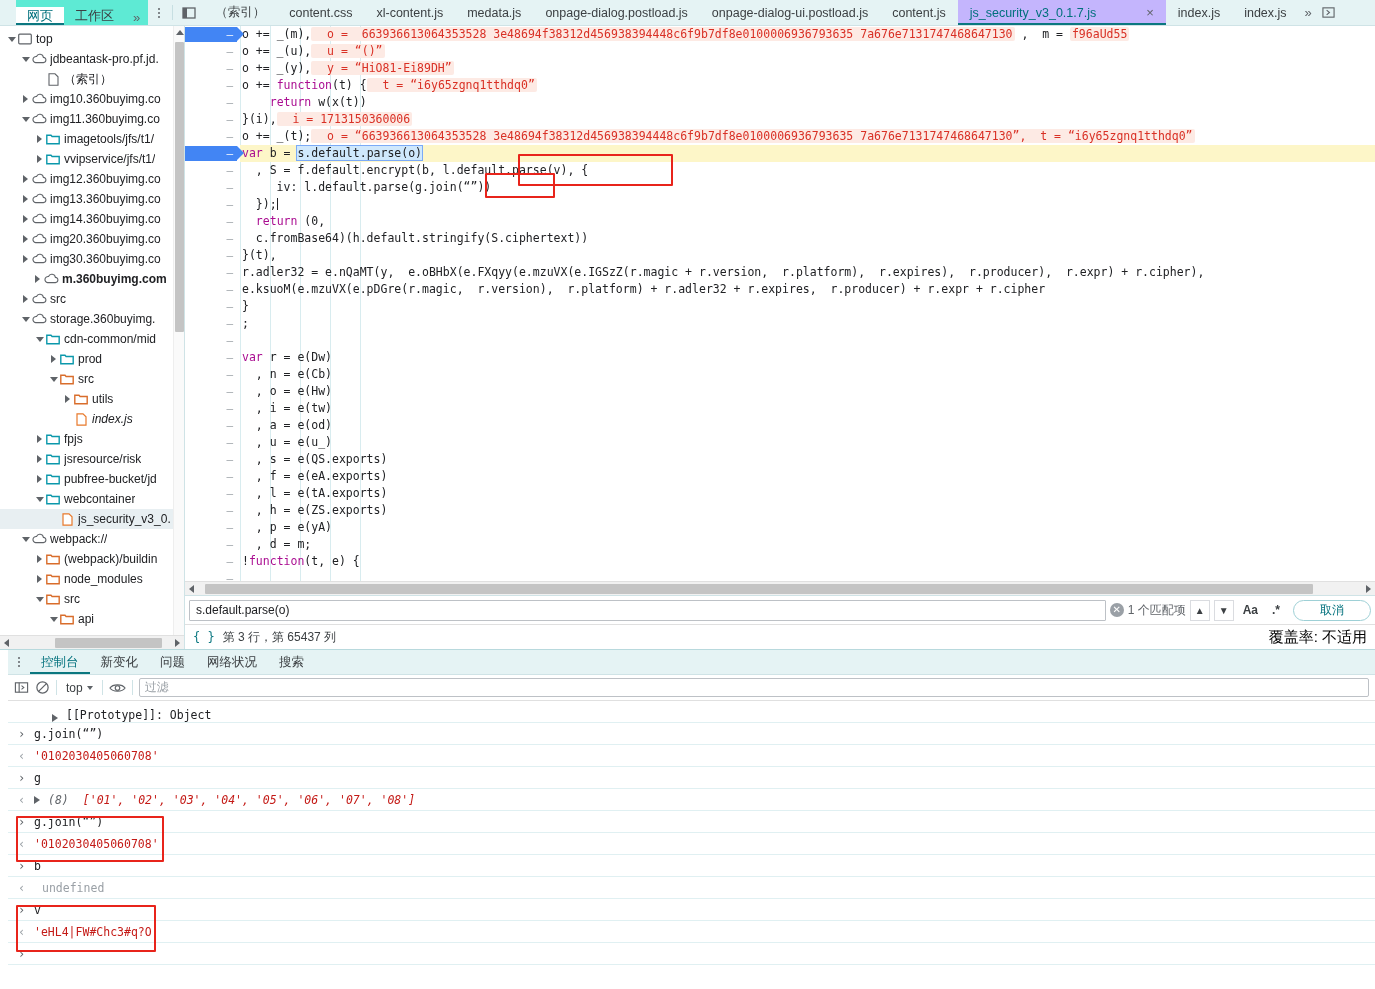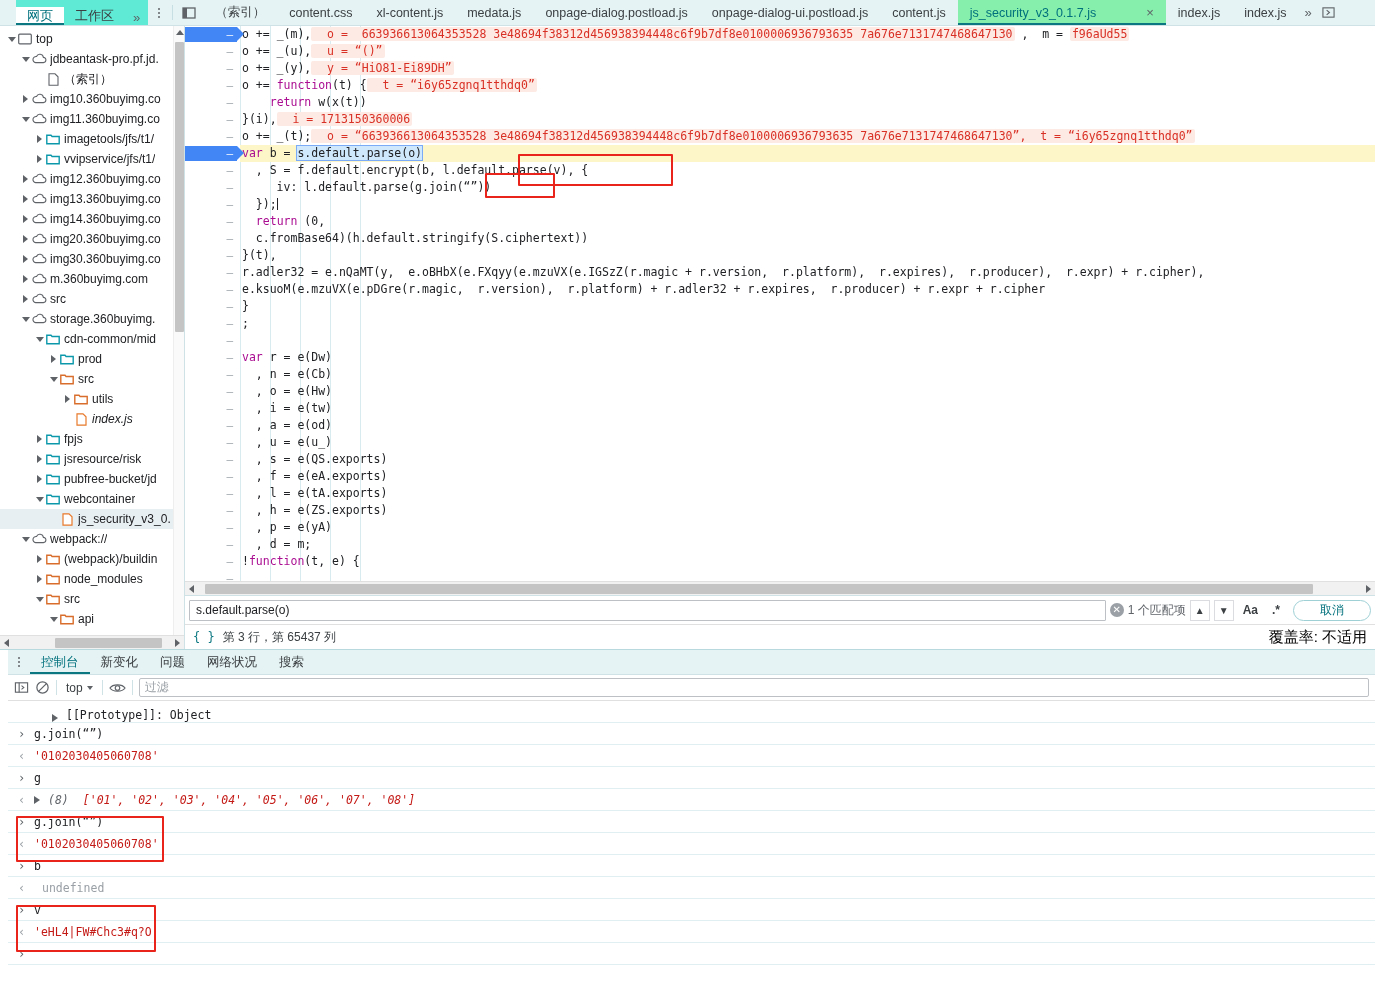--- a/index.html
+++ b/index.html
@@ -47,21 +47,21 @@
   .navtoggle {
     display: flex; align-items: center; justify-content: center;
     width: 28px; color: #5f6368;
   }
   .navtoggle svg { display: block; }
   .ftab {
     display: flex; align-items: center; gap: 5px;
     padding: 0 12px; font-size: 12.5px; color: #3c4043;
     white-space: nowrap; position: relative; cursor: default;
   }
-  .ftab.active { color: #00707c; background: #86efac; gap: 48px; }
+  .ftab.active { color: #00707c; background: #c4b5fd; gap: 48px; }
   .ftab.active::after {
     content: ""; position: absolute; left: 0; right: 0; bottom: 0;
     height: 2px; background: #0b7780;
   }
   .ftab .x { font-size: 13px; color: #5f6368; line-height: 1; margin-left: 2px; }
   .tabs-more { display: flex; align-items: center; padding: 0 6px; color: #5f6368; font-size: 13px; }
   .tabs-end {
     display: flex; align-items: center; justify-content: center;
     width: 22px; color: #5f6368;
   }
@@ -475,21 +475,21 @@
             <span class="tw">
               <span class="tri right"></span>
             </span>
             <span class="ticon">
               <svg width="15" height="12" viewBox="0 0 15 12">
                 <path d="M3.6 9.6h7.6a2.6 2.6 0 0 0 .2-5.2 3.6 3.6 0 0 0-6.9-.9A2.7 2.7 0 0 0 3.6 9.6z" fill="none" stroke="#5f6368" stroke-width="1.1"></path>
               </svg>
             </span>
             <span class="tlabel">img30.360buyimg.co</span>
           </div>
-          <div class="trow" style="padding-left: 20px;">
+          <div class="trow" style="padding-left: 32px; font-weight: bold;">
             <span class="tw">
               <span class="tri right"></span>
             </span>
             <span class="ticon">
               <svg width="15" height="12" viewBox="0 0 15 12">
                 <path d="M3.6 9.6h7.6a2.6 2.6 0 0 0 .2-5.2 3.6 3.6 0 0 0-6.9-.9A2.7 2.7 0 0 0 3.6 9.6z" fill="none" stroke="#5f6368" stroke-width="1.1"></path>
               </svg>
             </span>
             <span class="tlabel">m.360buyimg.com</span>
           </div>

